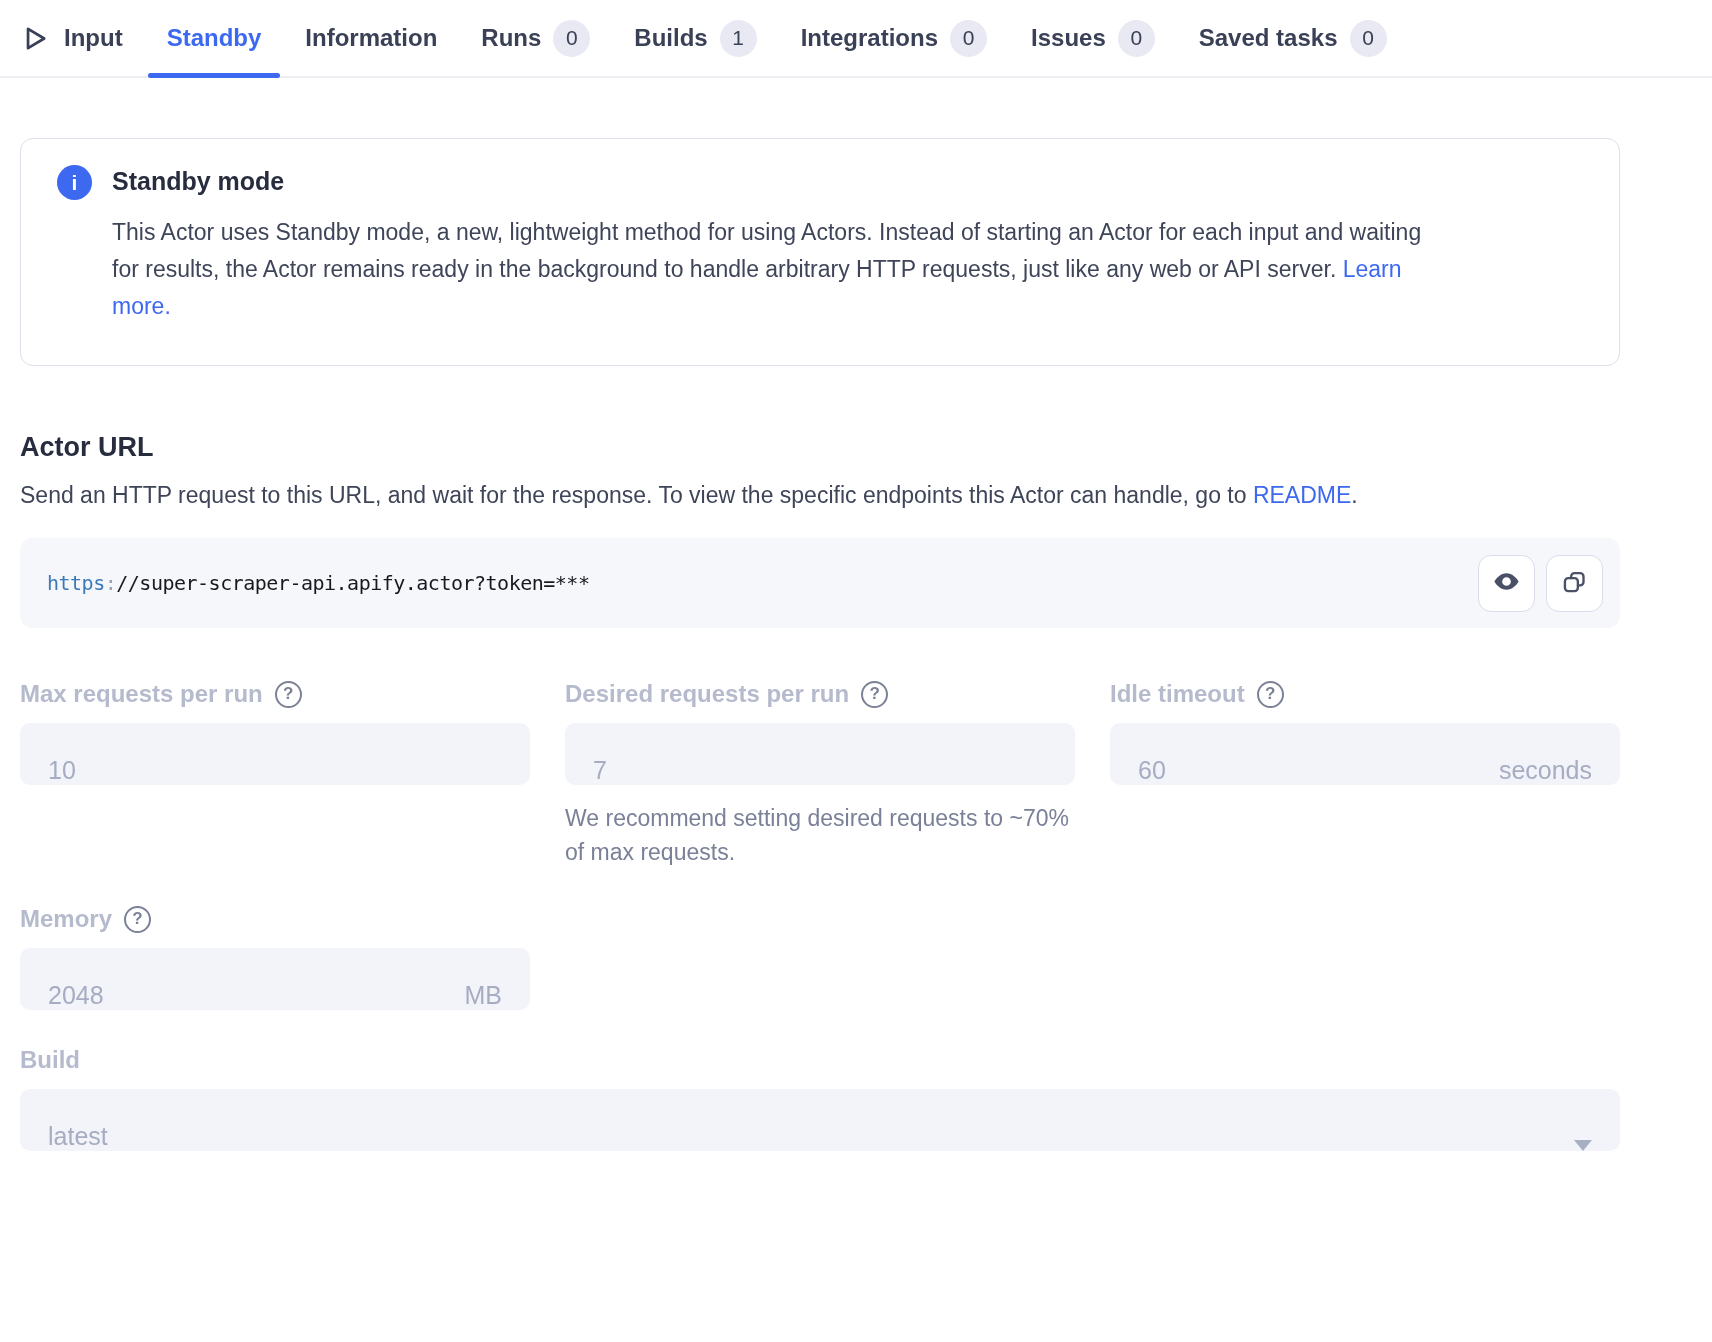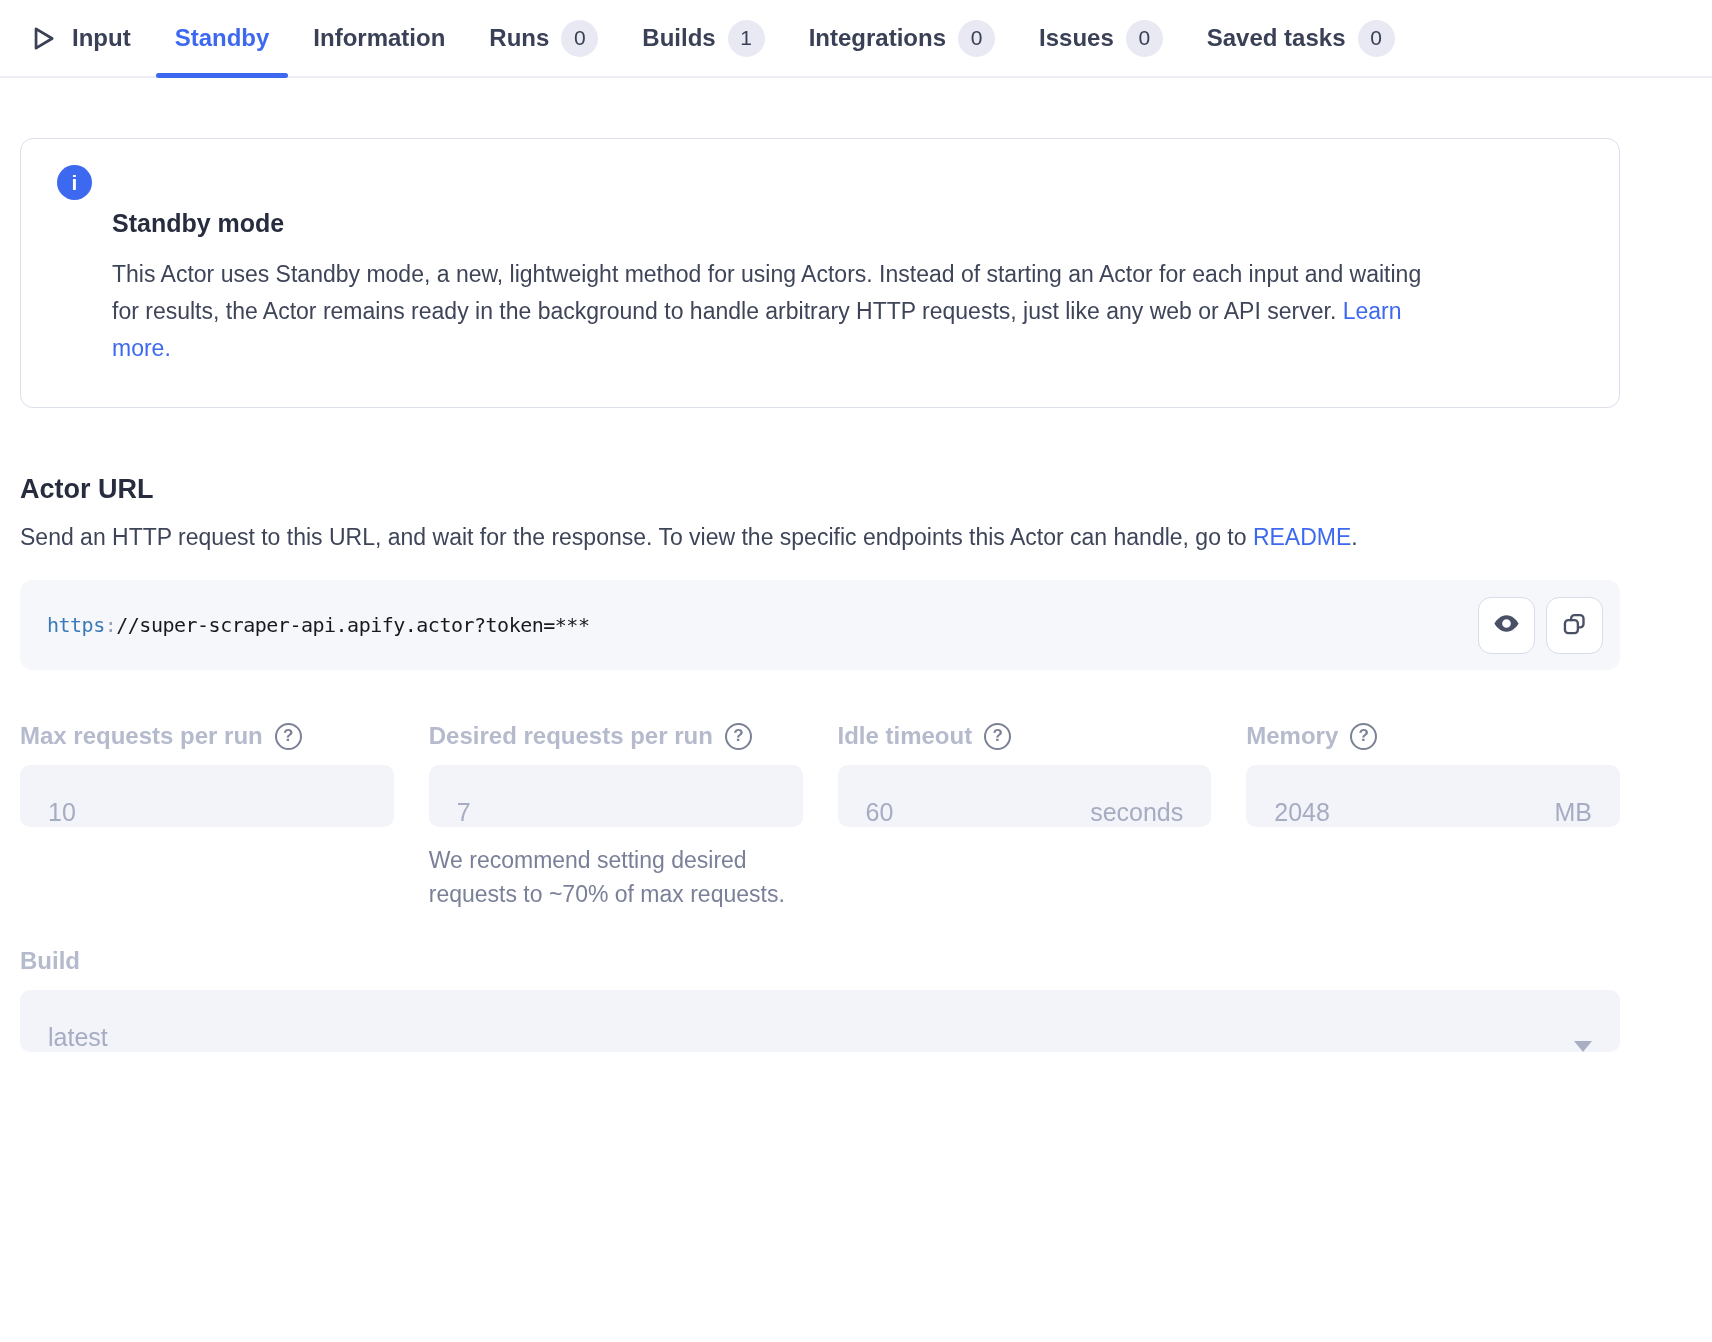--- a/index.html
+++ b/index.html
@@ -18,21 +18,21 @@
   *{box-sizing:border-box;margin:0;padding:0;}
   html,body{background:#fff;}
   body{
     width:1712px;min-height:1342px;
     font-family:"Liberation Sans",sans-serif;
     color:var(--body-text);
   }
   
   .tabbar{
     display:flex;align-items:stretch;gap:6px;
-    height:78px;padding:0 8px;
+    height:78px;padding:0 0;
     border-bottom:2px solid #ECEEF4;
   }
   .tab{
     position:relative;display:flex;align-items:center;gap:14px;
     padding:0 19px;cursor:pointer;
     font-size:24px;font-weight:600;color:var(--tab-text);
     white-space:nowrap;
   }
   .tab.active{color:var(--accent);}
   .tab.active::after{
@@ -57,21 +57,21 @@
     display:flex;align-items:flex-start;
   }
   .notice-icon{
     flex:0 0 auto;width:35px;height:35px;margin:2px 20px 0 0;
     background:var(--accent);border-radius:50%;
     color:#fff;font-size:21px;font-weight:700;
     display:flex;align-items:center;justify-content:center;
   }
   .notice-title{
     font-size:25px;font-weight:700;color:var(--heading);
-    padding-top:4px;margin-bottom:18px;margin-top:42px;
+    padding-top:4px;margin-bottom:18px;
   }
   .notice-text{
     font-size:23px;line-height:37px;color:var(--body-text);
     max-width:1330px;
   }
   .notice-text + .notice-text{margin-top:29px;}
   .link{color:var(--accent);text-decoration:none;cursor:pointer;}
   
   .section-title{
     margin-top:66px;
@@ -98,21 +98,21 @@
   .url-actions{margin-left:auto;display:flex;gap:11px;}
   .icon-btn{
     width:57px;height:57px;
     background:#fff;border:1.5px solid #D9DCEA;border-radius:13px;
     display:flex;align-items:center;justify-content:center;
     cursor:pointer;
   }
   
   .form-grid{
     margin-top:52px;
-    display:grid;grid-template-columns:1fr 1fr 1fr 1fr;
+    display:grid;grid-template-columns:1fr 1fr 1fr;
     column-gap:35px;row-gap:36px;
     align-items:start;
   }
   .field.full{grid-column:1 / -1;}
   .field-label-row{
     display:flex;align-items:center;gap:12px;
     font-size:24px;font-weight:600;color:var(--label);
   }
   .help-icon{
     width:27px;height:27px;border:2px solid #7C8296;border-radius:50%;

